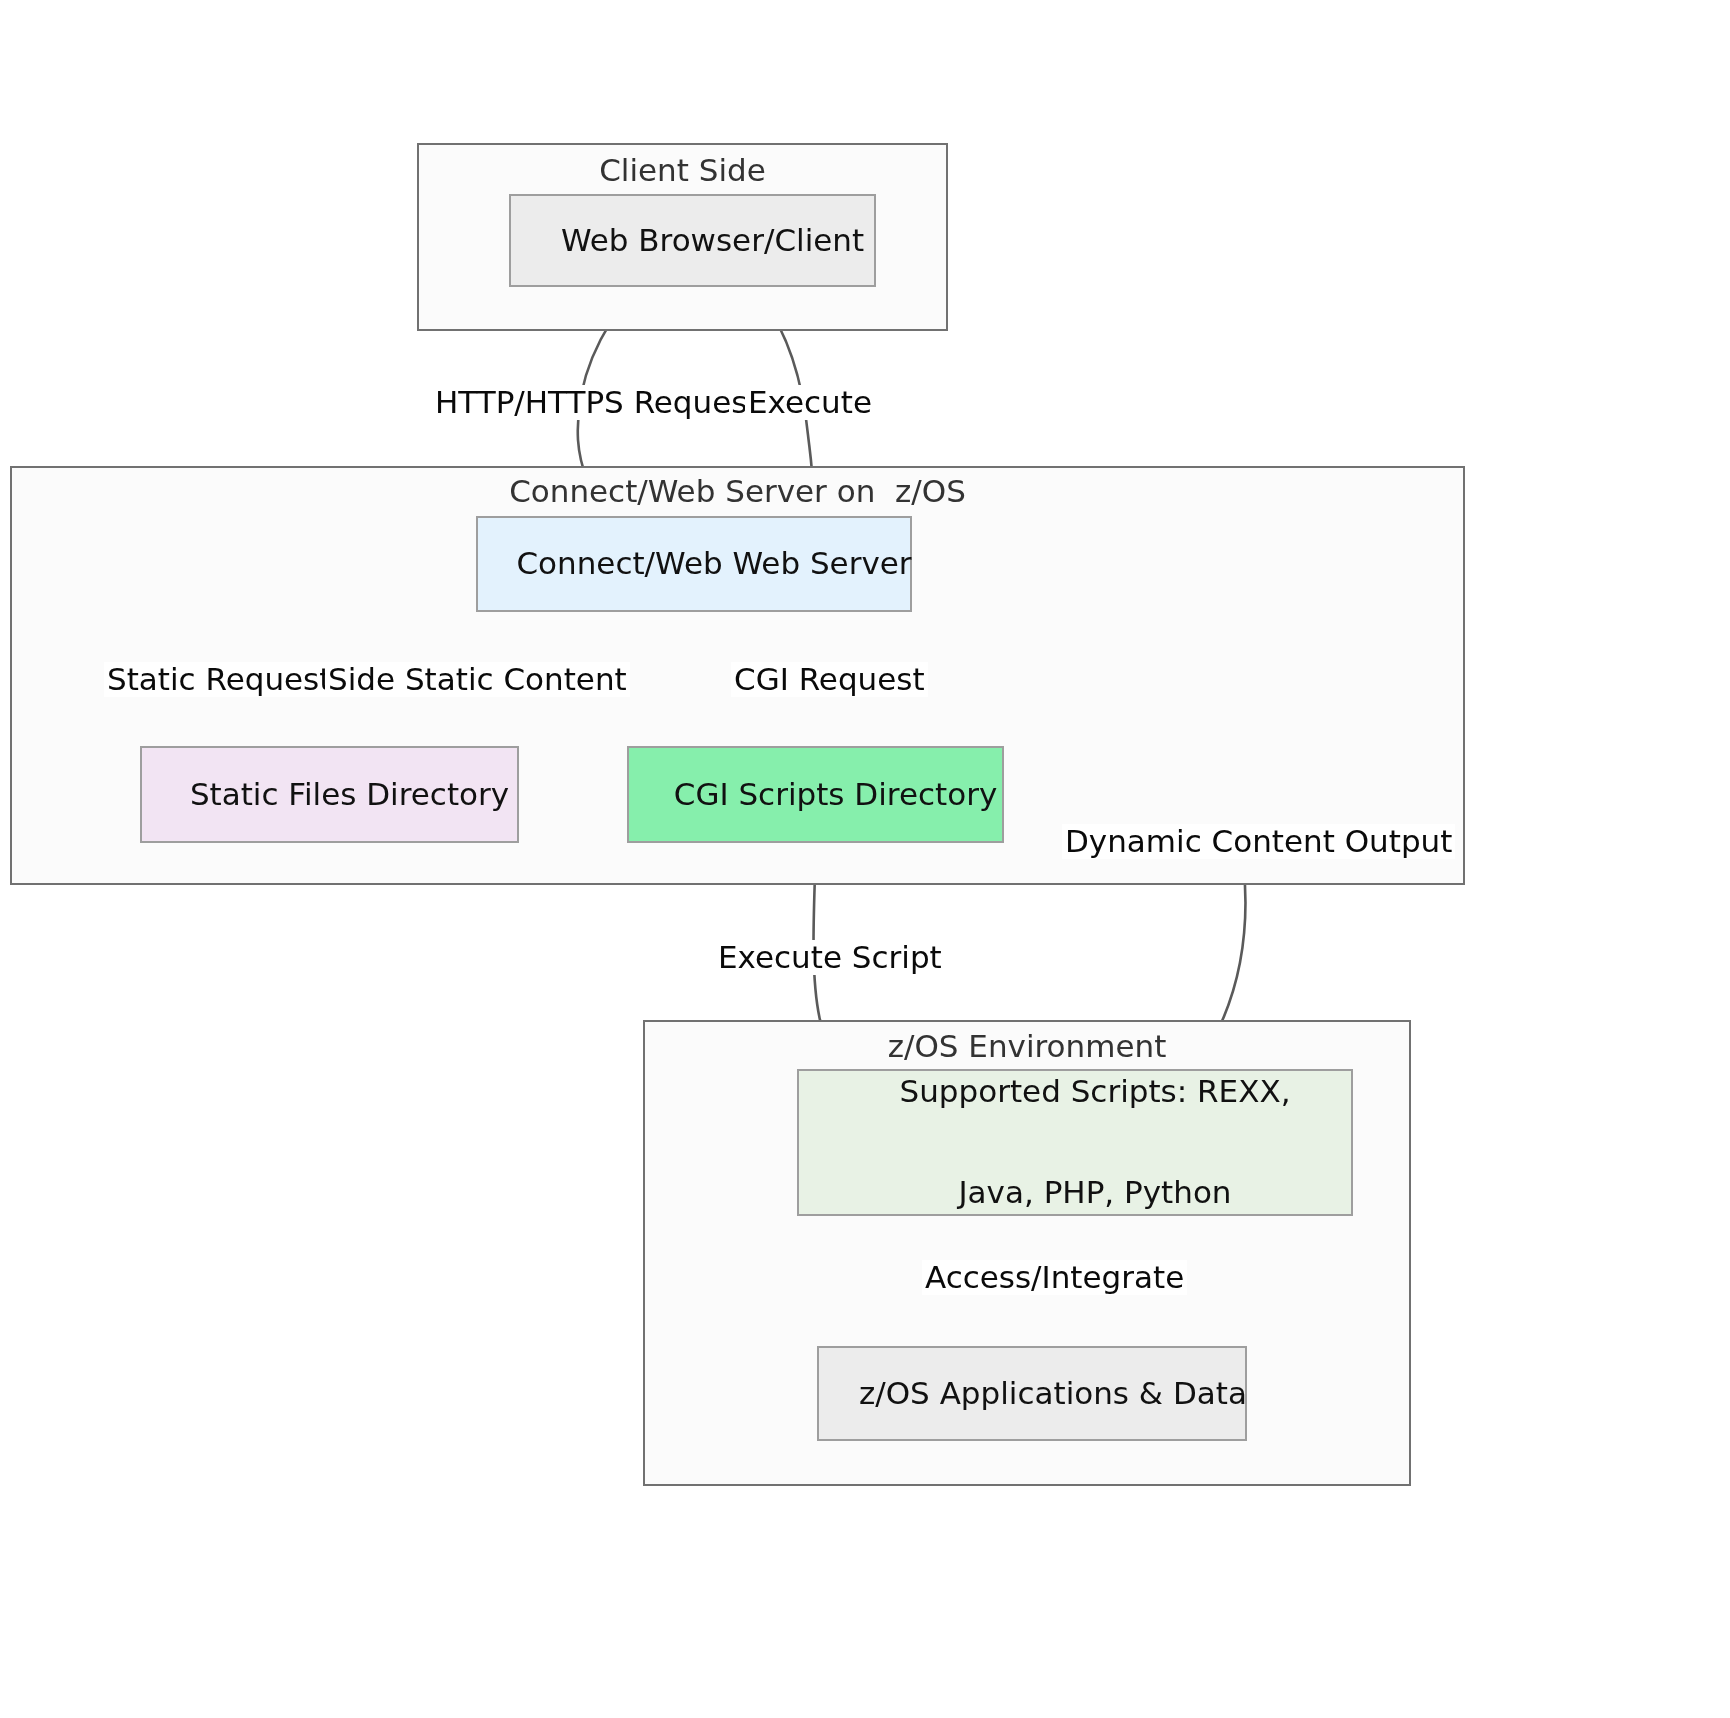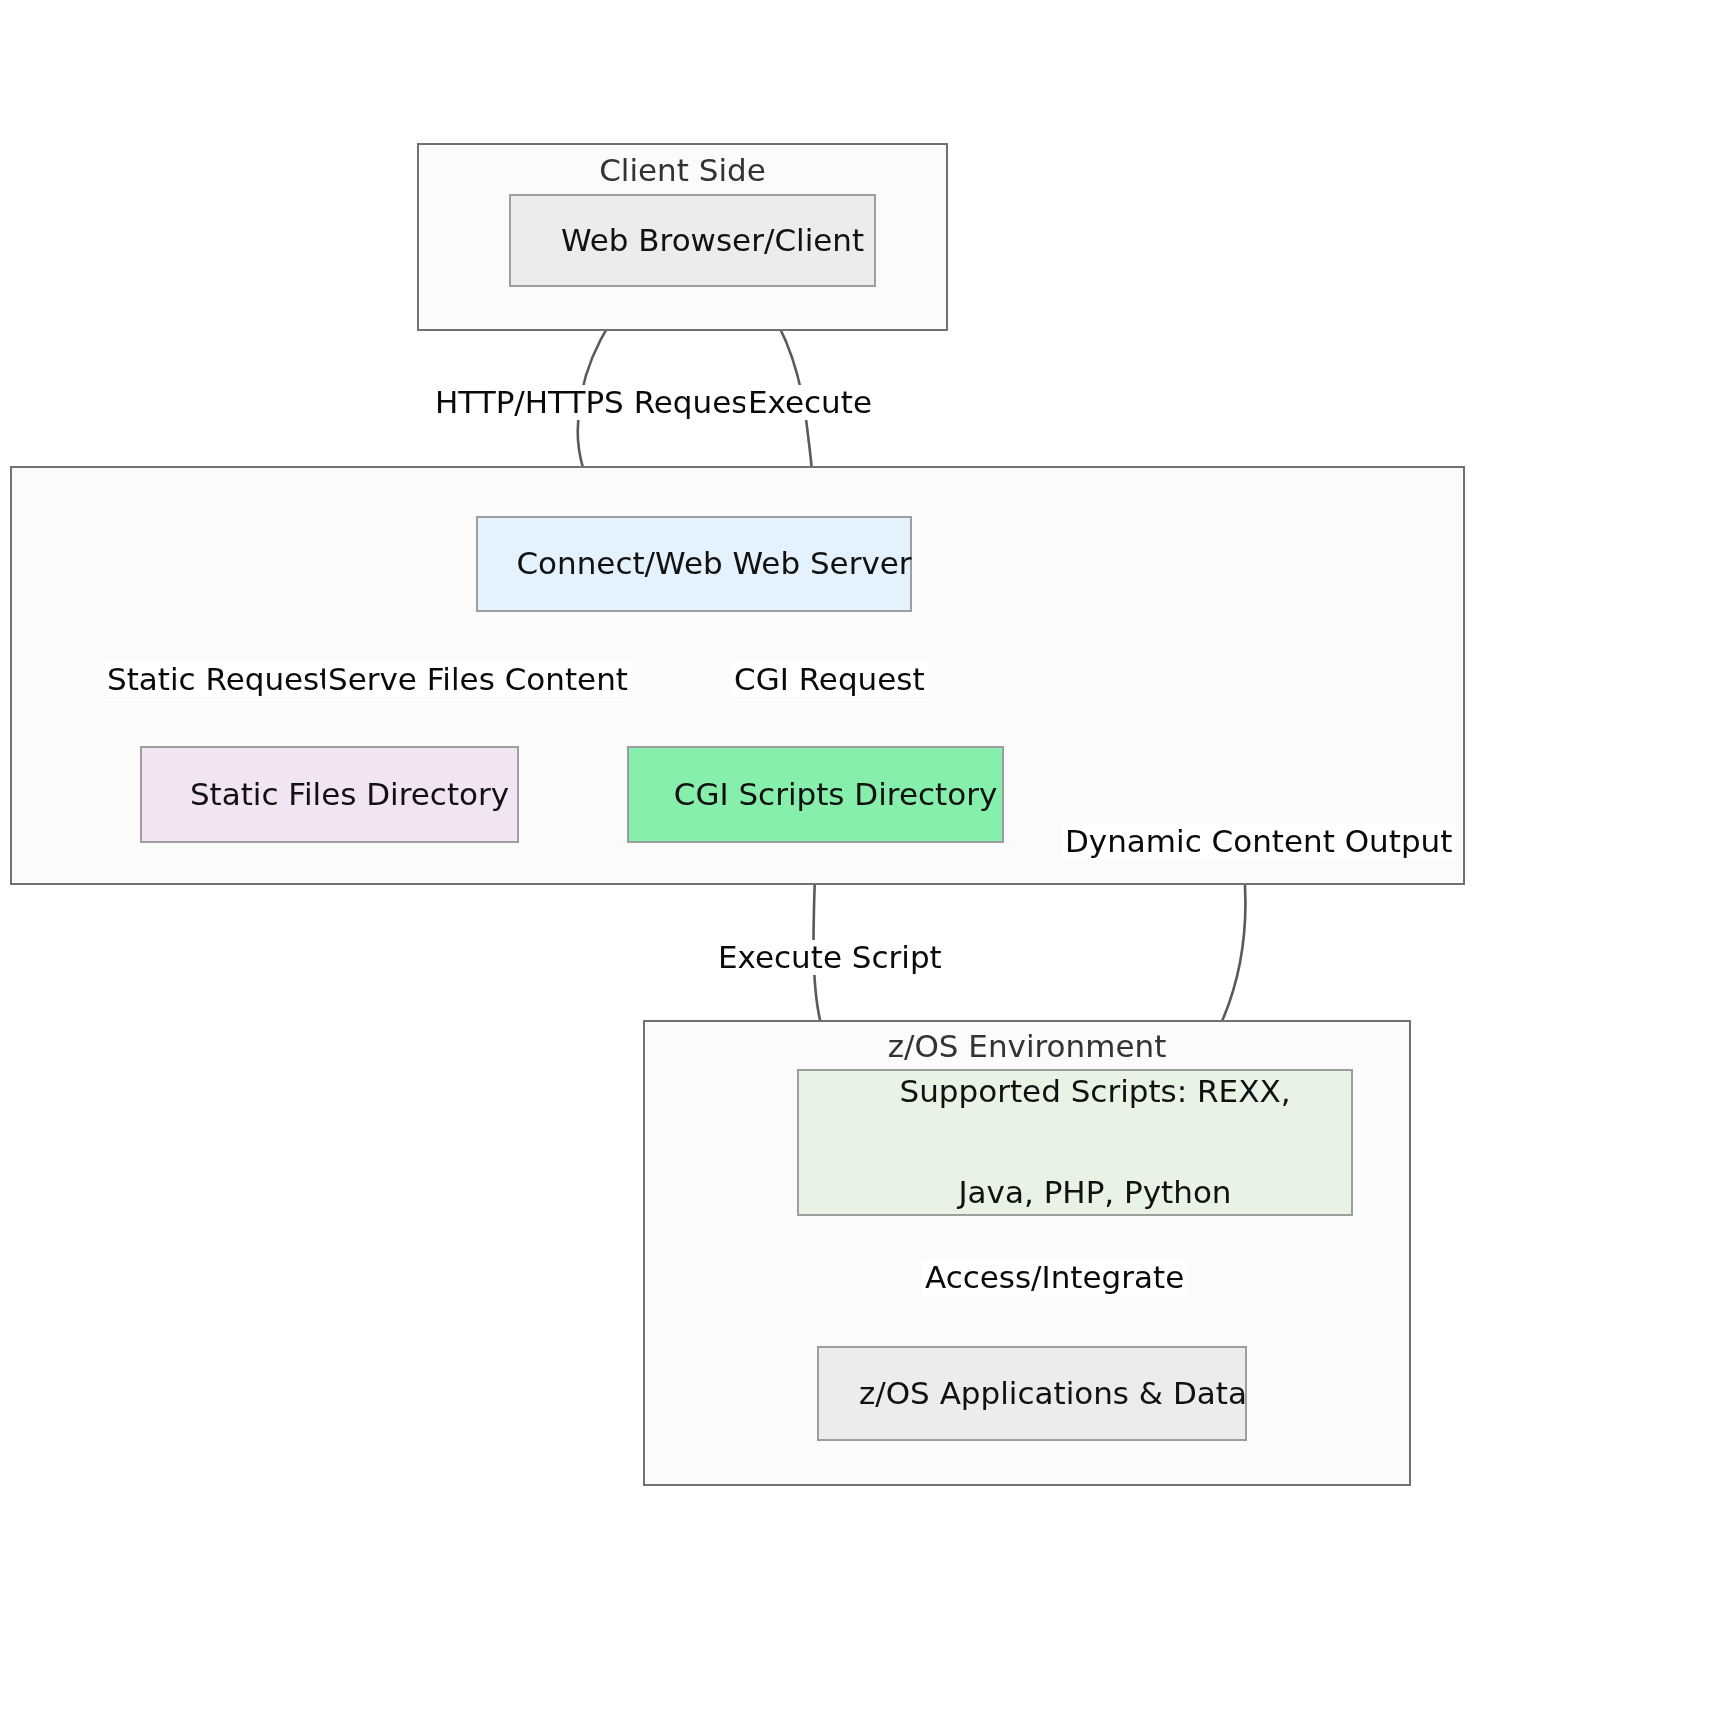--- a/index.html
+++ b/index.html
@@ -110,20 +110,21 @@
   </svg>
 
   <div class="cluster" style="left:417px; top:143px; width:531px; height:188px;"></div>
   <div class="cluster-title" style="left:417px; top:155px; width:531px;">Client Side</div>
 
   <div class="node n-grey" style="left:509px; top:194px; width:367px; height:93px;">
     <span>Web Browser/Client</span>
   </div>
 
   <div class="cluster" style="left:10px; top:466px; width:1455px; height:419px;"></div>
+  <div class="cluster-title" style="left:10px; top:476px; width:1455px;">Connect/Web Server on  z/OS</div>
 
   <div class="node n-blue" style="left:476px; top:516px; width:436px; height:96px;">
     <span>Connect/Web Web Server</span>
   </div>
 
   <div class="node n-pink" style="left:140px; top:746px; width:379px; height:97px;">
     <span>Static Files Directory</span>
   </div>
 
   <div class="node n-cream" style="left:627px; top:746px; width:377px; height:97px;">
@@ -141,21 +142,21 @@
   <div class="node n-grey" style="left:817px; top:1346px; width:430px; height:95px;">
     <span class="overflow-text">z/OS Applications &amp; Data</span>
   </div>
 
   <div class="edge-label" style="left:432px; top:385px;">HTTP/HTTPS Request</div>
 
   <div class="edge-label" style="left:745px; top:385px;">Execute</div>
 
   <div class="edge-label" style="left:104px; top:662px;">Static Request</div>
 
-  <div class="edge-label" style="left:325px; top:662px;">Serve Files Content</div>
+  <div class="edge-label" style="left:325px; top:662px;">Side Static Content</div>
 
   <div class="edge-label" style="left:731px; top:662px;">CGI Request</div>
 
   <div class="edge-label" style="left:1062px; top:780px;margin-top:44px;">Dynamic Content Output</div>
 
   <div class="edge-label" style="left:715px; top:940px;">Execute Script</div>
 
   <div class="edge-label" style="left:922px; top:1260px;">Access/Integrate</div>
 
 </div>

